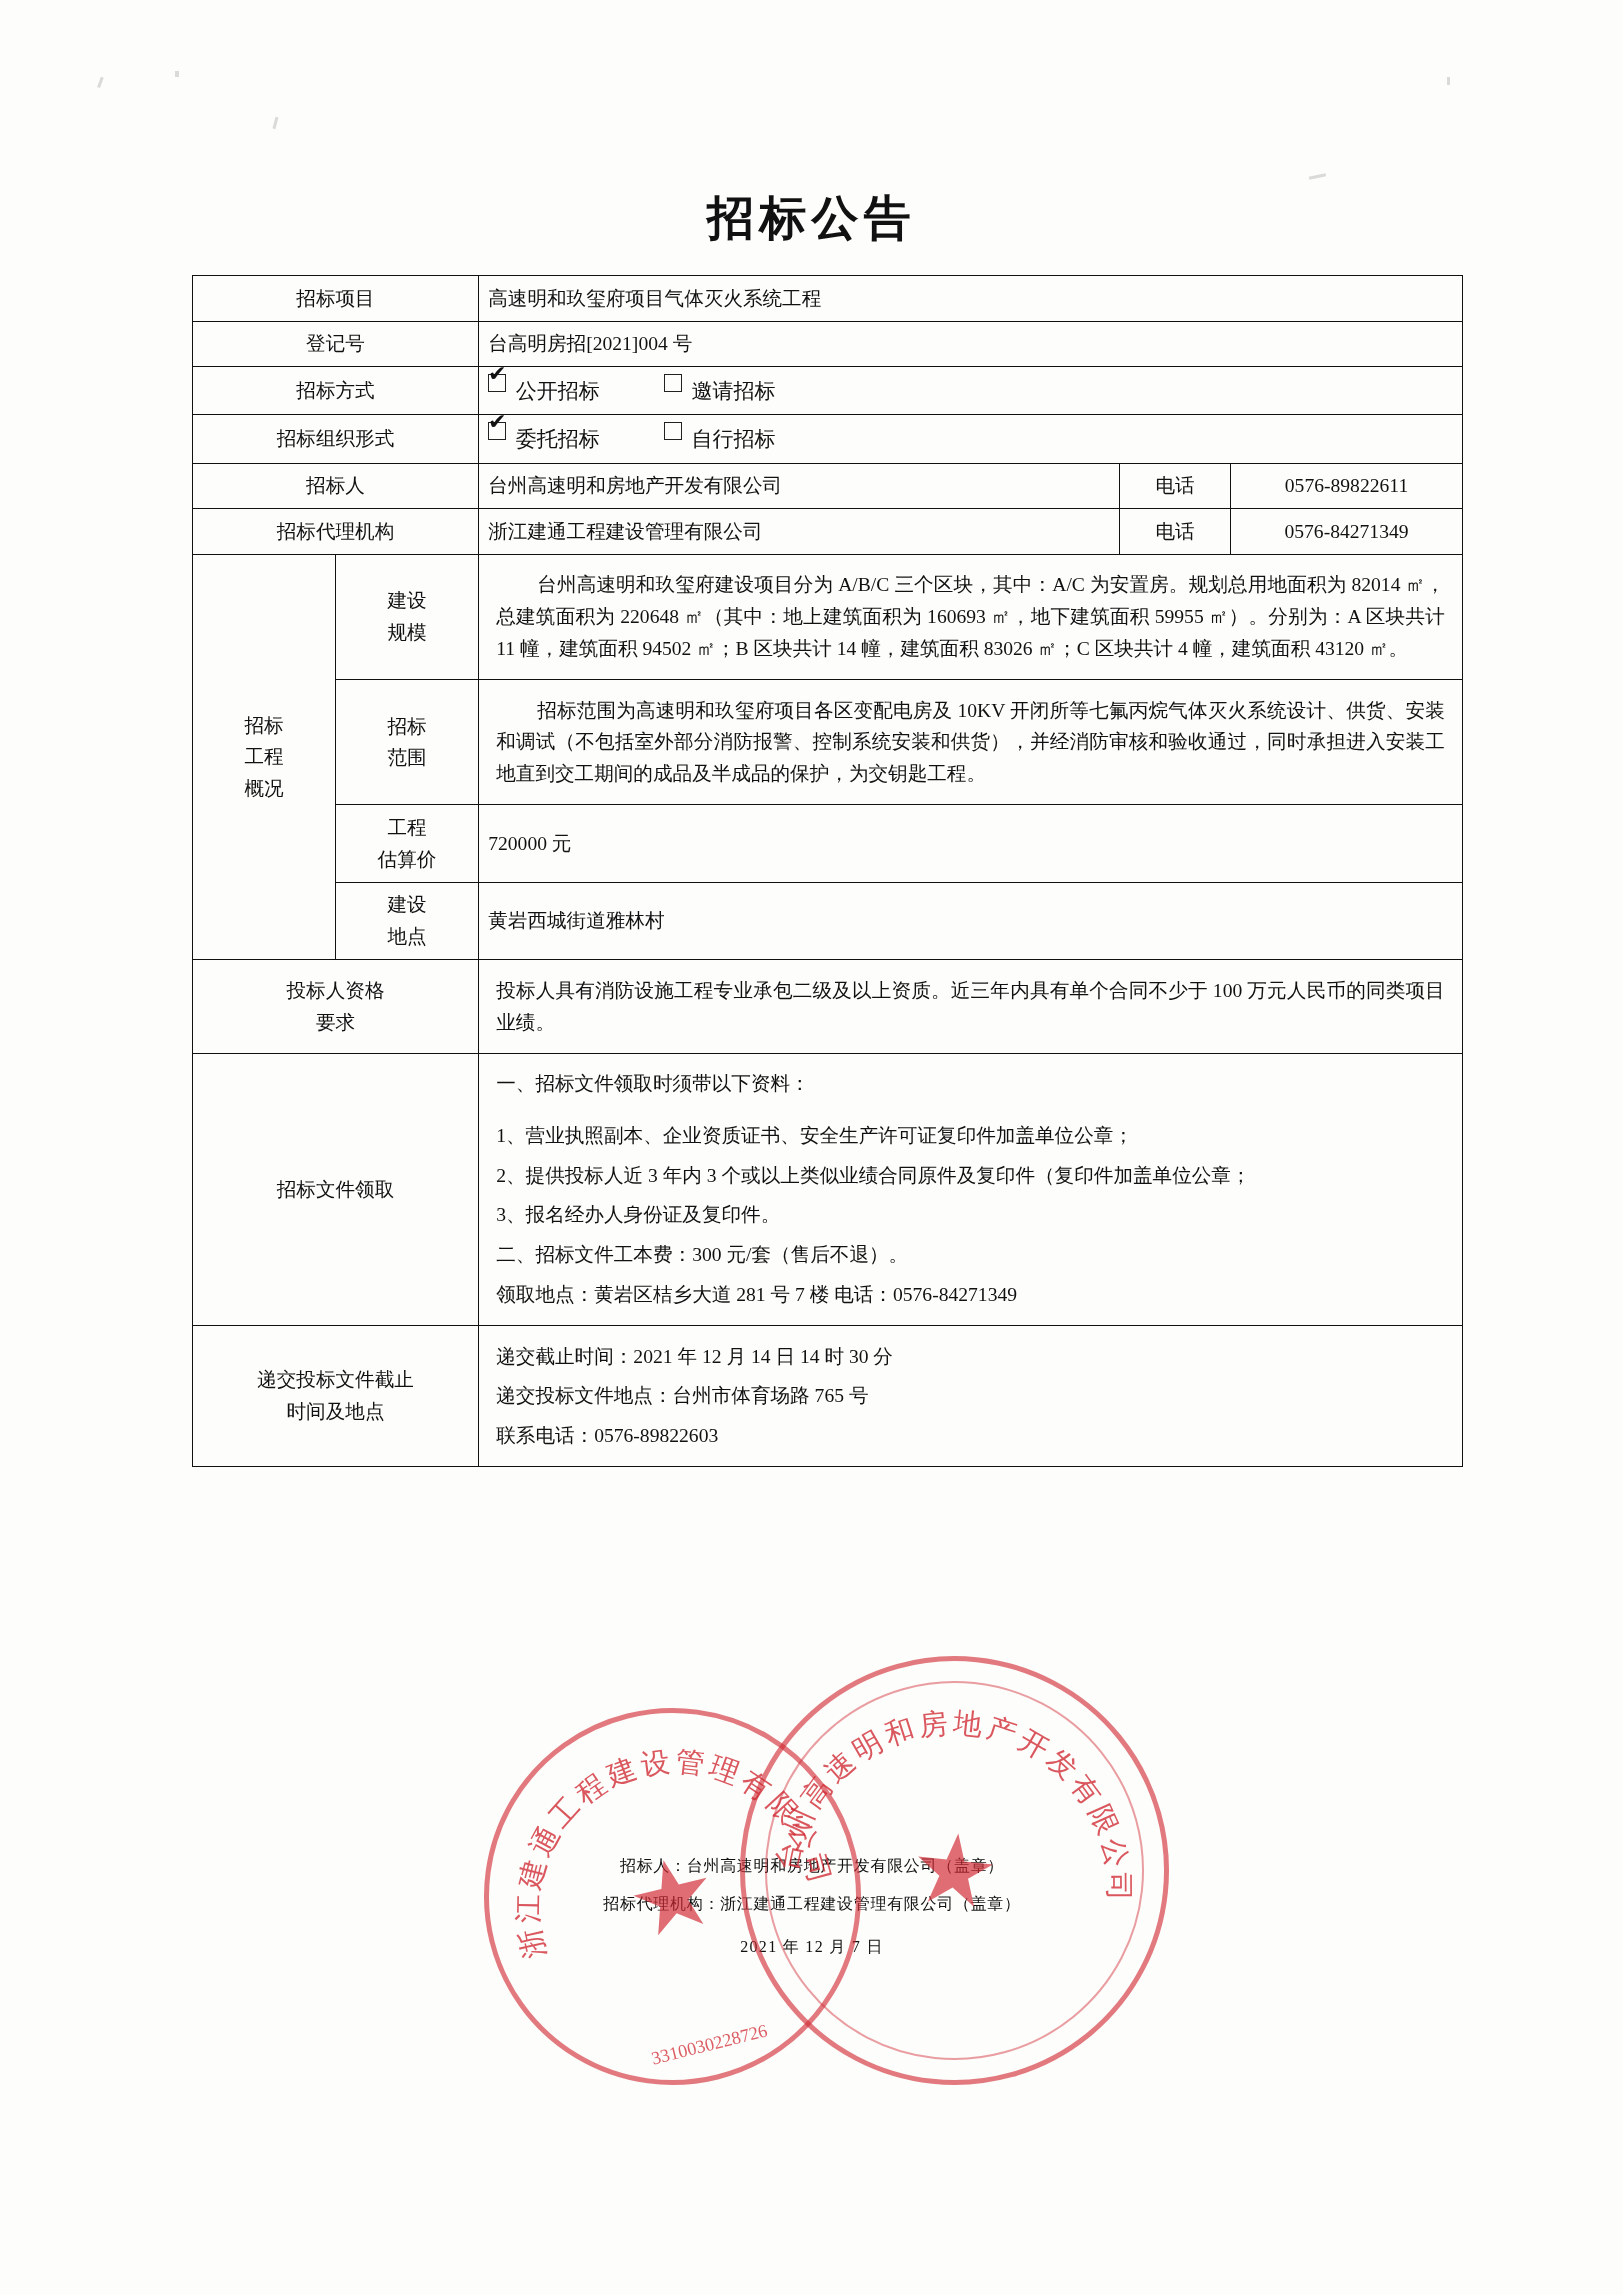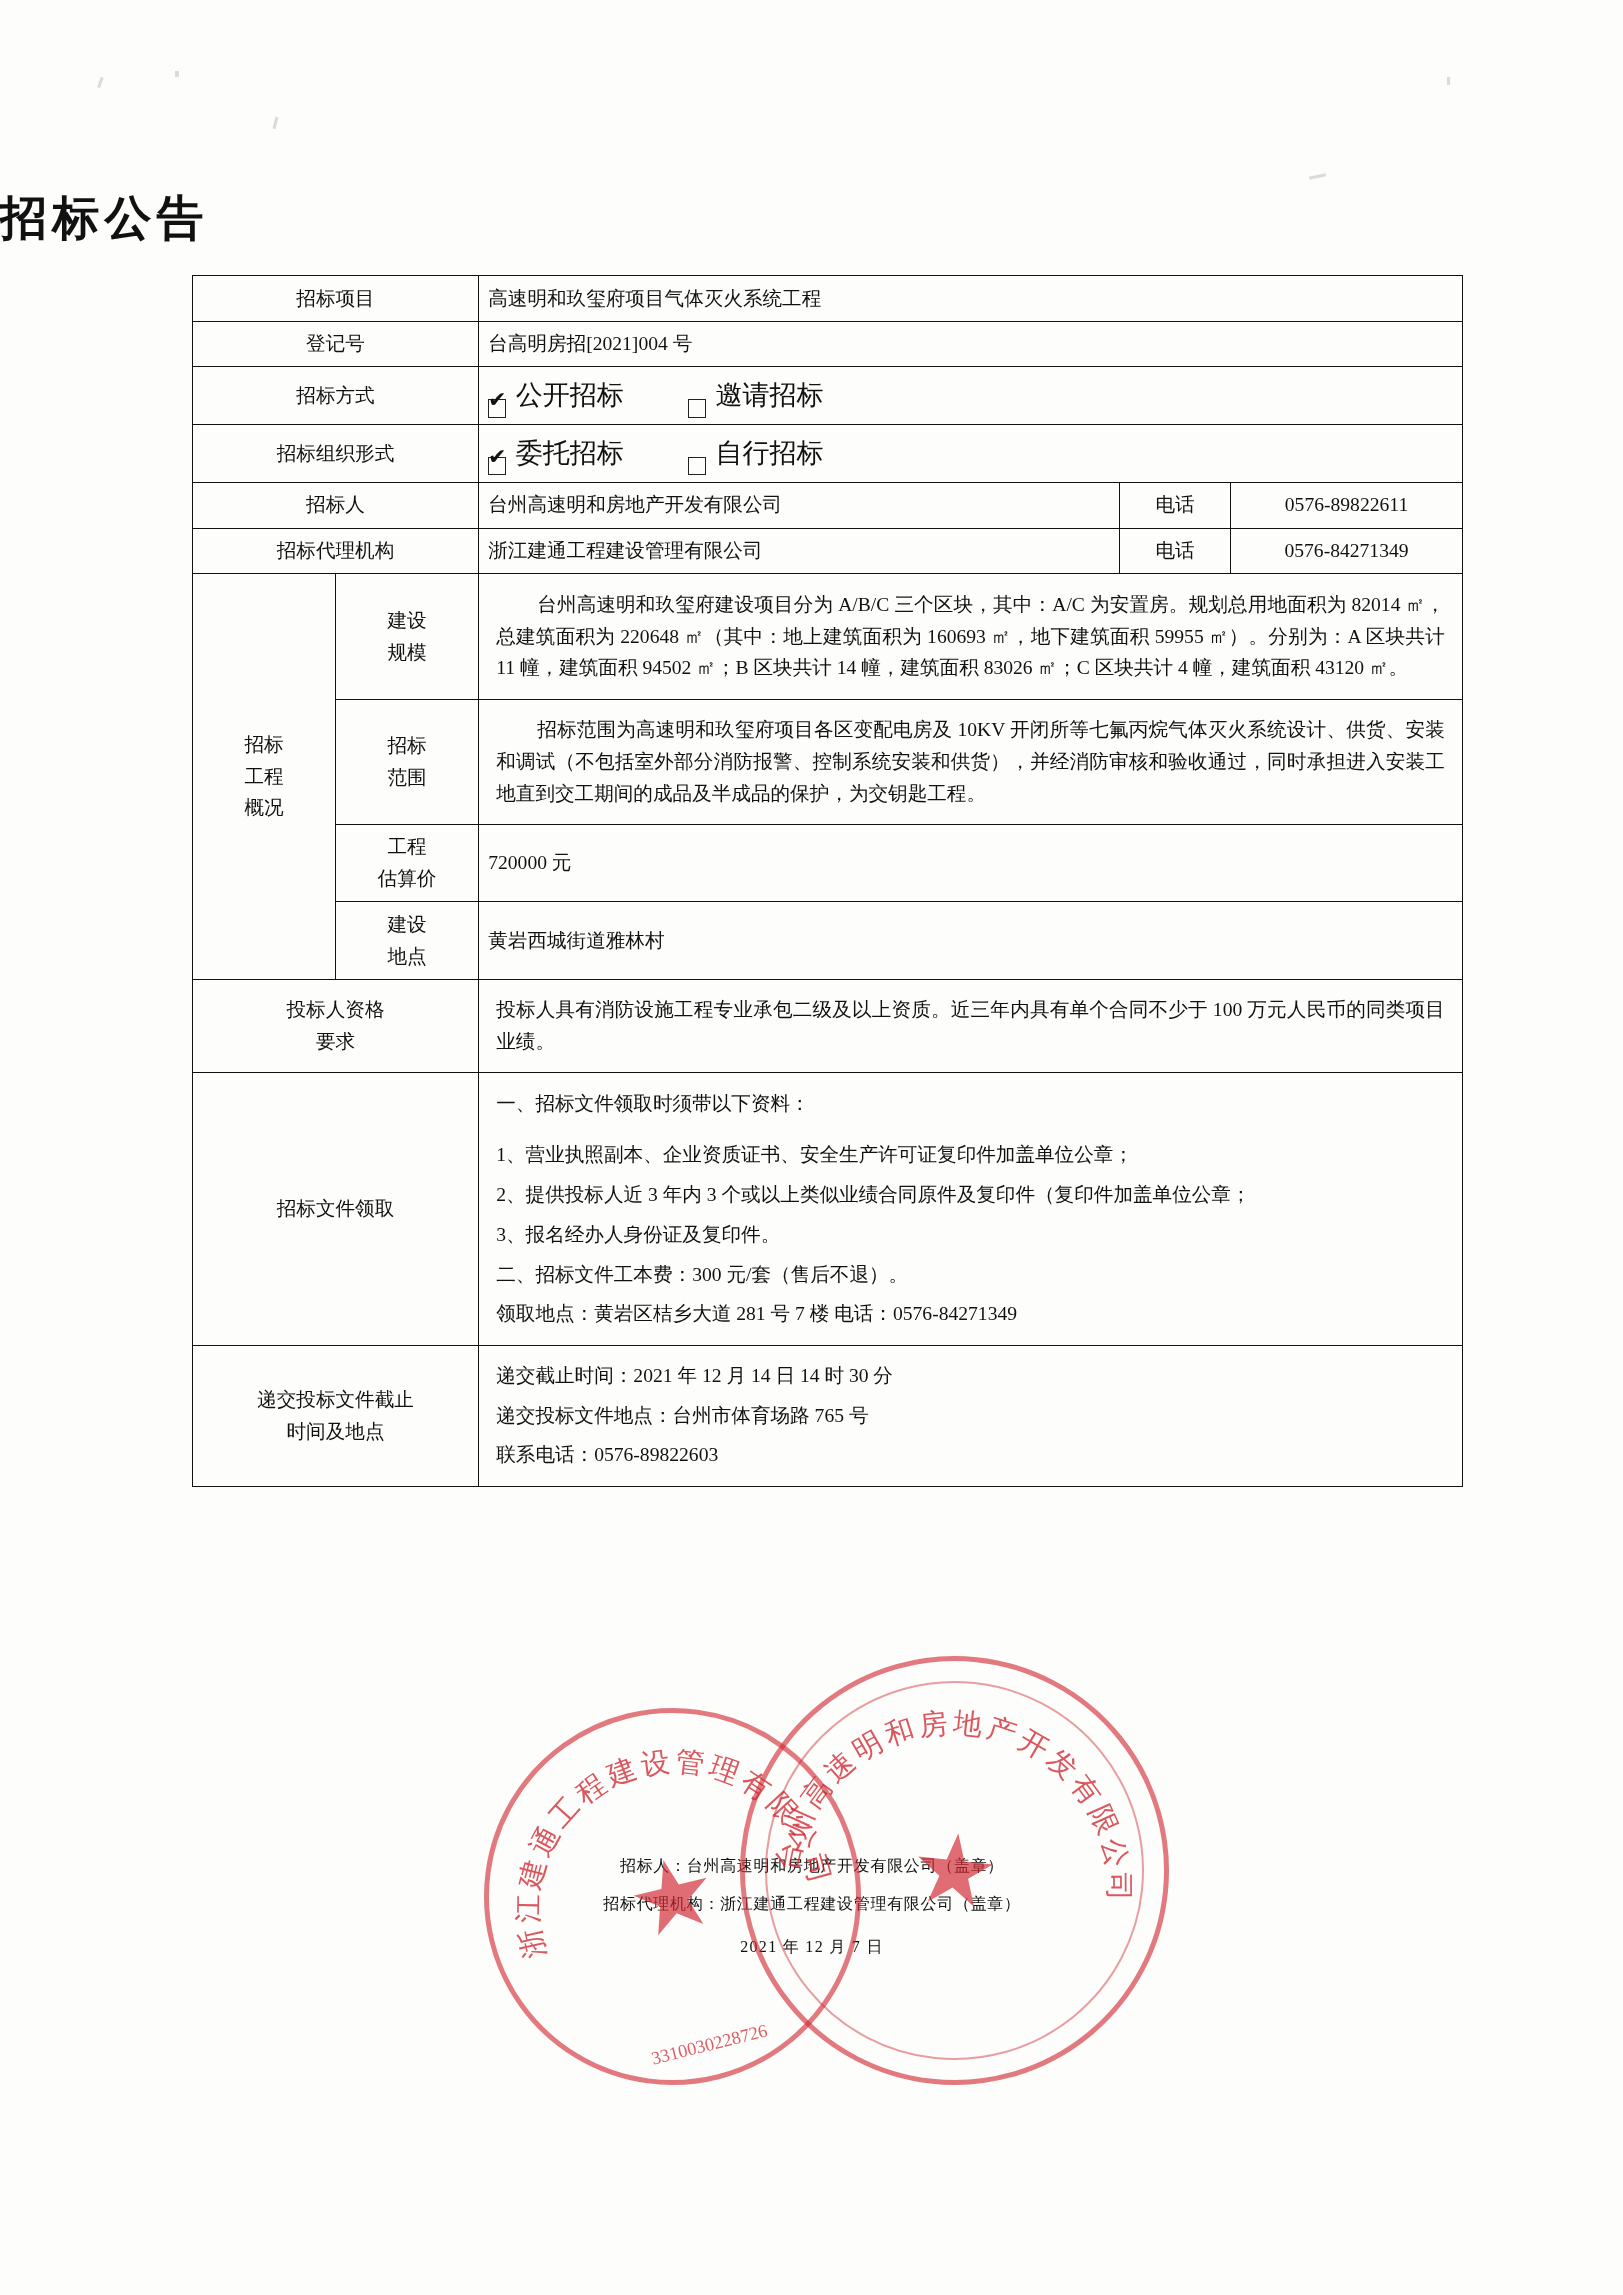--- a/index.html
+++ b/index.html
@@ -22,20 +22,21 @@
   .speck {
     position: absolute;
     background: #bdbdbd;
     opacity: .55;
   }
   .doc-title {
     position: absolute;
     top: 187px;
     left: 0;
     width: 1623px;
+    text-align: center;
     font-size: 47px;
     font-weight: bold;
     letter-spacing: 5.2px;
     font-family: "Liberation Serif", "DejaVu Serif", serif;
   }
   table.main {
     position: absolute;
     top: 275px;
     left: 192px;
     width: 1270px;
@@ -64,23 +65,23 @@
   .indent {
     text-indent: 41px;
   }
   .cellpara {
     margin: 8px;
     text-align: justify;
   }
   .smallgap { height: 3.9px; }
   .checkrow {
     display: flex;
-    align-items: flex-end;
+    align-items: flex-start;
     gap: 9.2px;
-    font-size: 27px;
+    font-size: 21px;
   }
   .chk {
     display: inline-block;
     width: 18.3px;
     height: 18.3px;
     border: 1.3px solid #222;
     position: relative;
     box-sizing: border-box;
     flex: none;
   }

